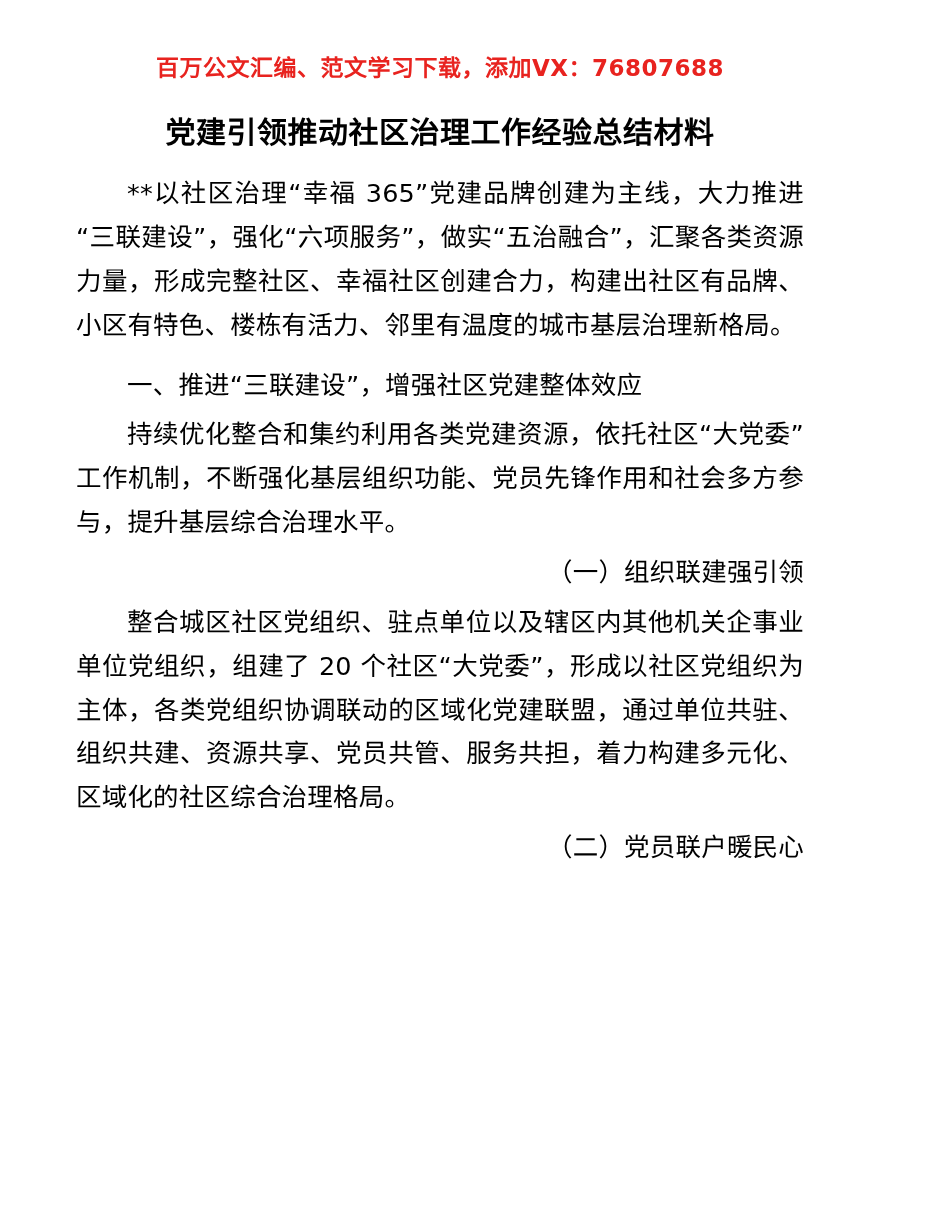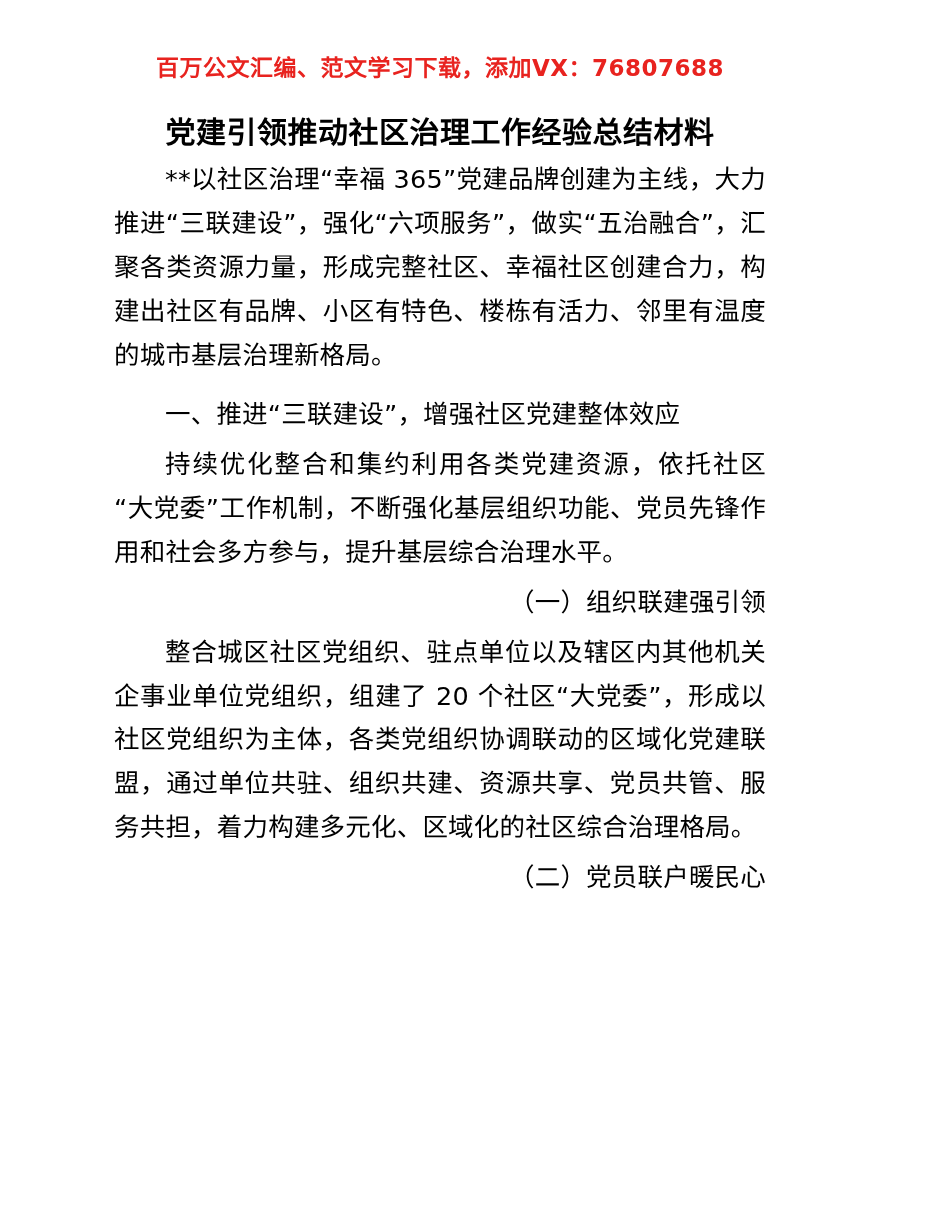--- a/index.html
+++ b/index.html
@@ -13,41 +13,41 @@
     height: 1230px;
     overflow: hidden;
     font-family: "DejaVu Sans", "Liberation Sans", sans-serif;
     color: #000000;
   }
   .page {
     position: relative;
     width: 880px;
     height: 1230px;
     box-sizing: border-box;
-    padding: 0 114px;
+    padding: 0 76px;
     background: #ffffff;
   }
   .ad-banner {
     text-align: center;
     color: #e8231f;
     font-size: 23px;
     font-weight: 700;
     letter-spacing: 0.5px;
     padding-top: 55px;
     padding-bottom: 6px;
     line-height: 1.2;
     white-space: nowrap;
   }
   .doc-title {
     text-align: center;
     font-size: 30px;
     font-weight: 700;
     line-height: 1.45;
     margin-top: 22px;
-    margin-bottom: 4px;
+    margin-bottom: 18px;
     letter-spacing: 0.5px;
   }
   p.body-para {
     font-size: 25.5px;
     line-height: 1.72;
     margin: 0 0 6px 0;
     text-align: justify;
     text-justify: inter-ideograph;
     text-indent: 2em;
     letter-spacing: 0.2px;

